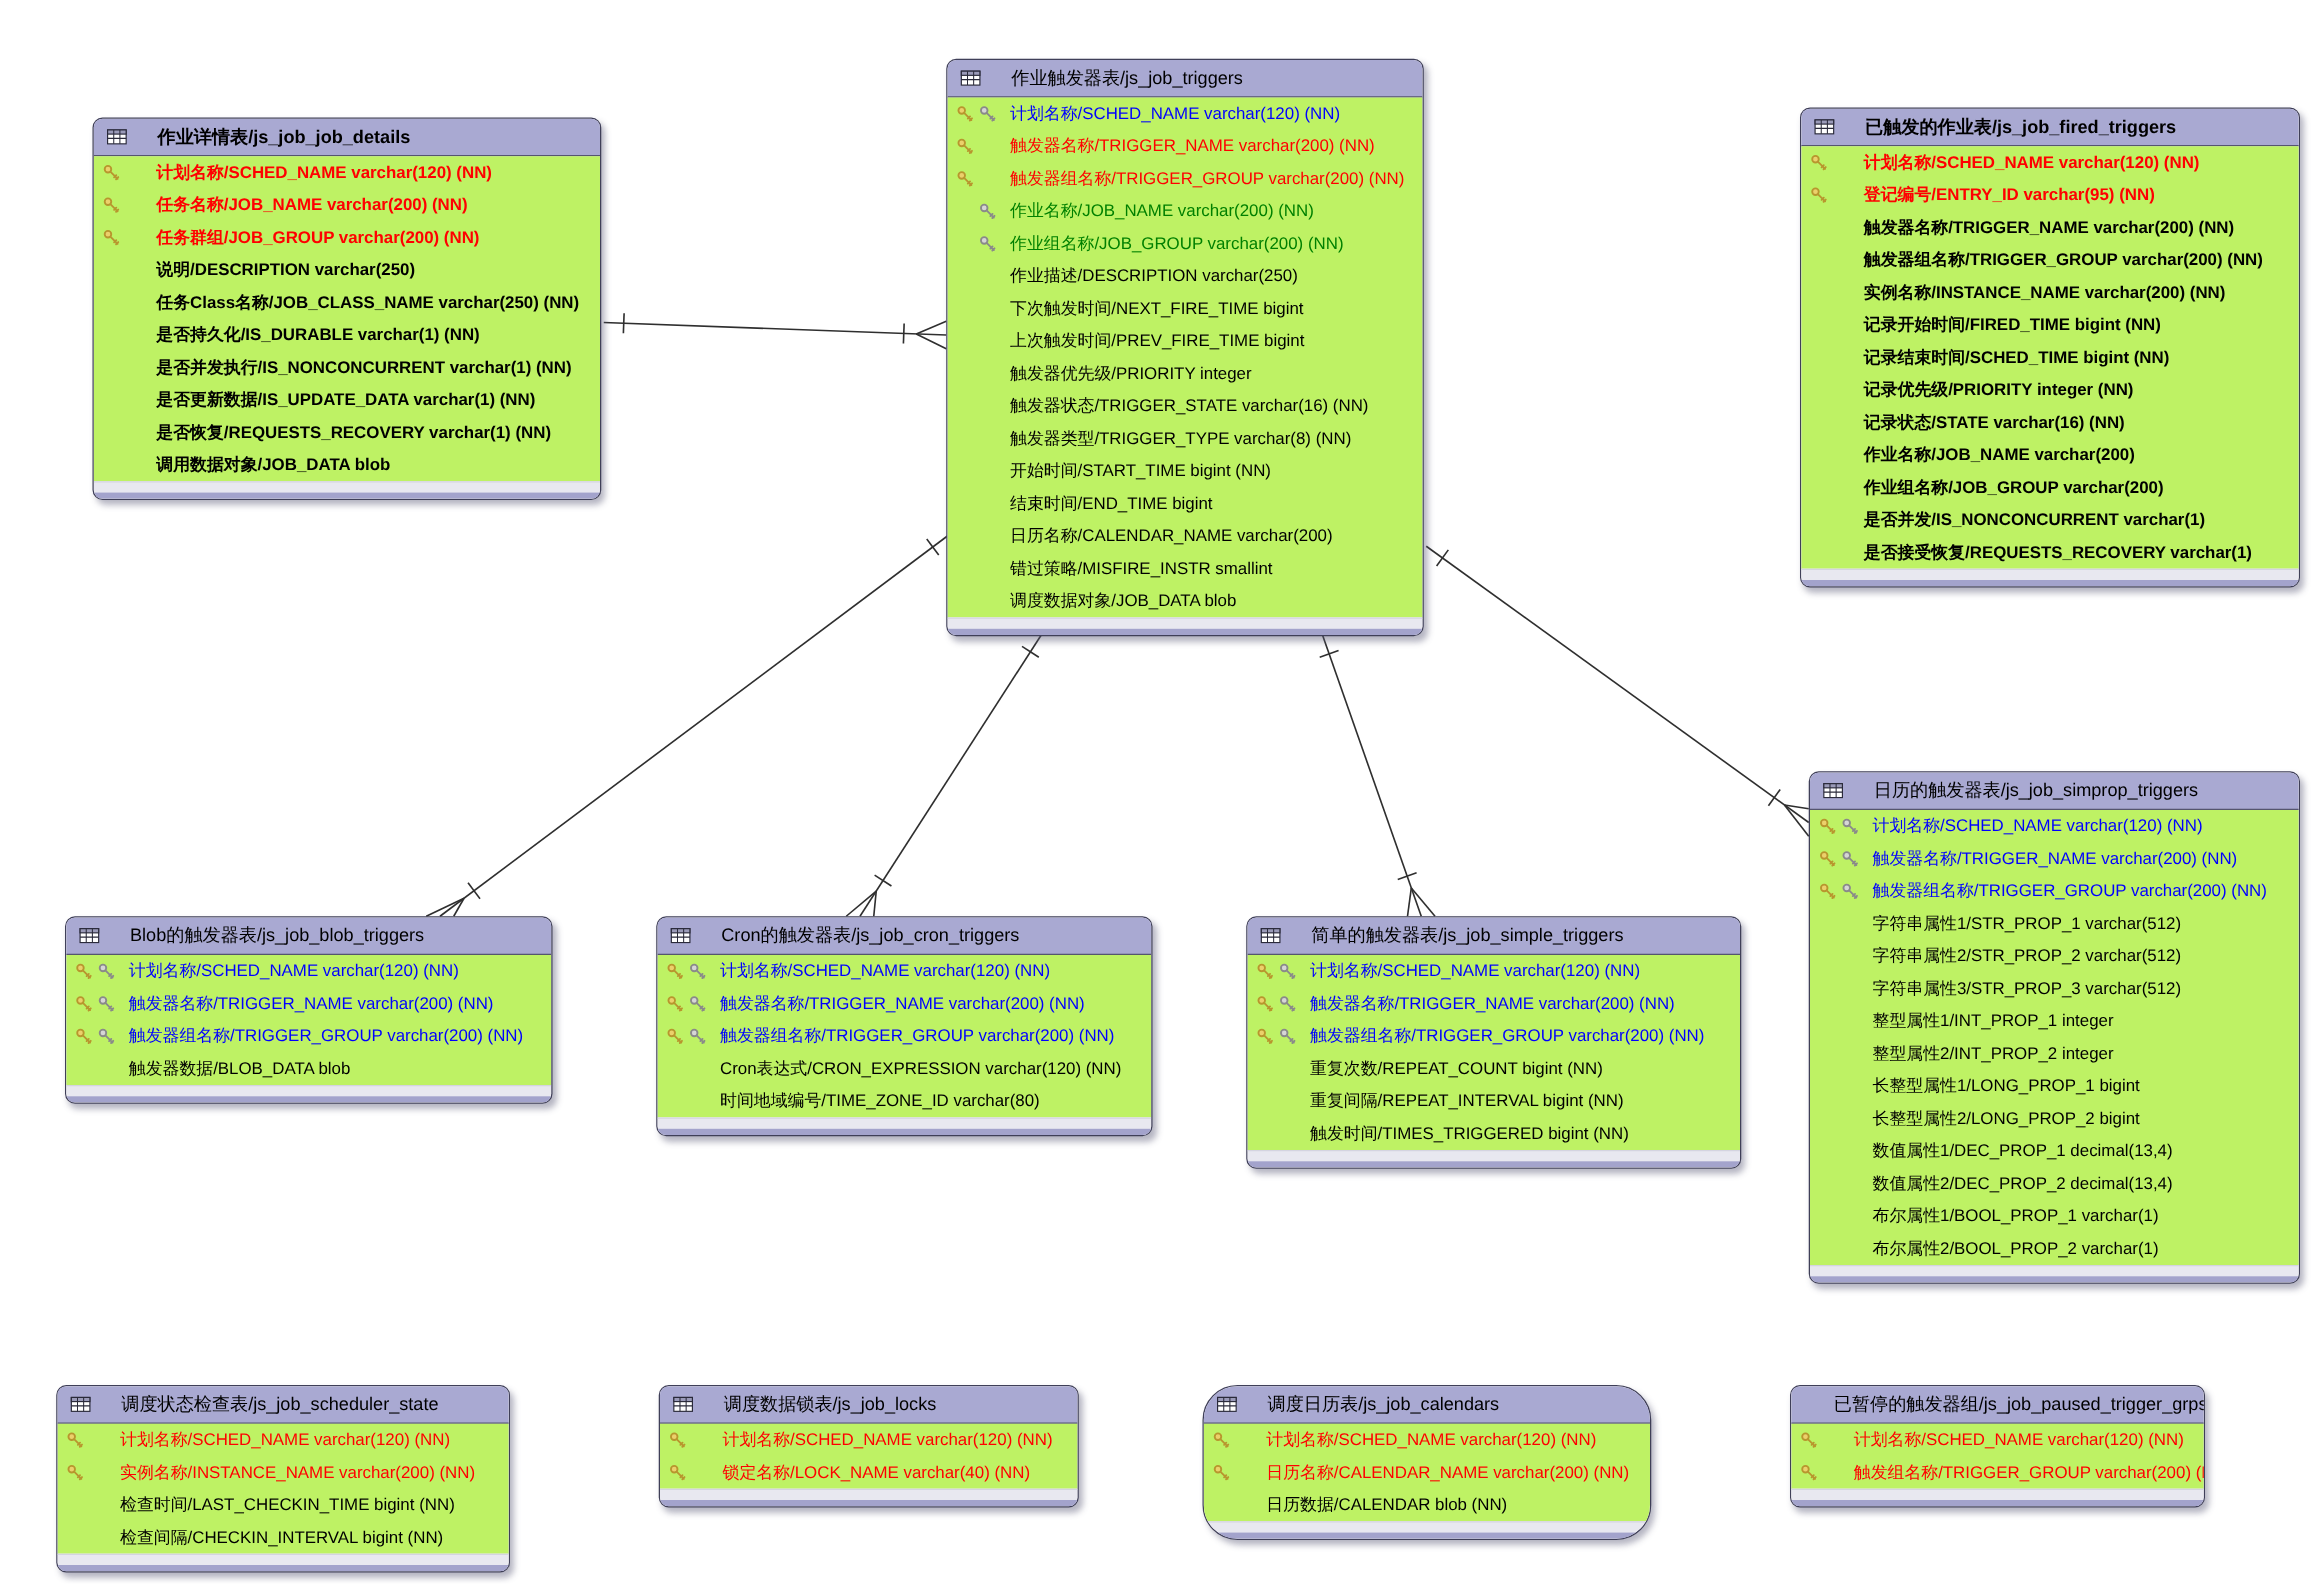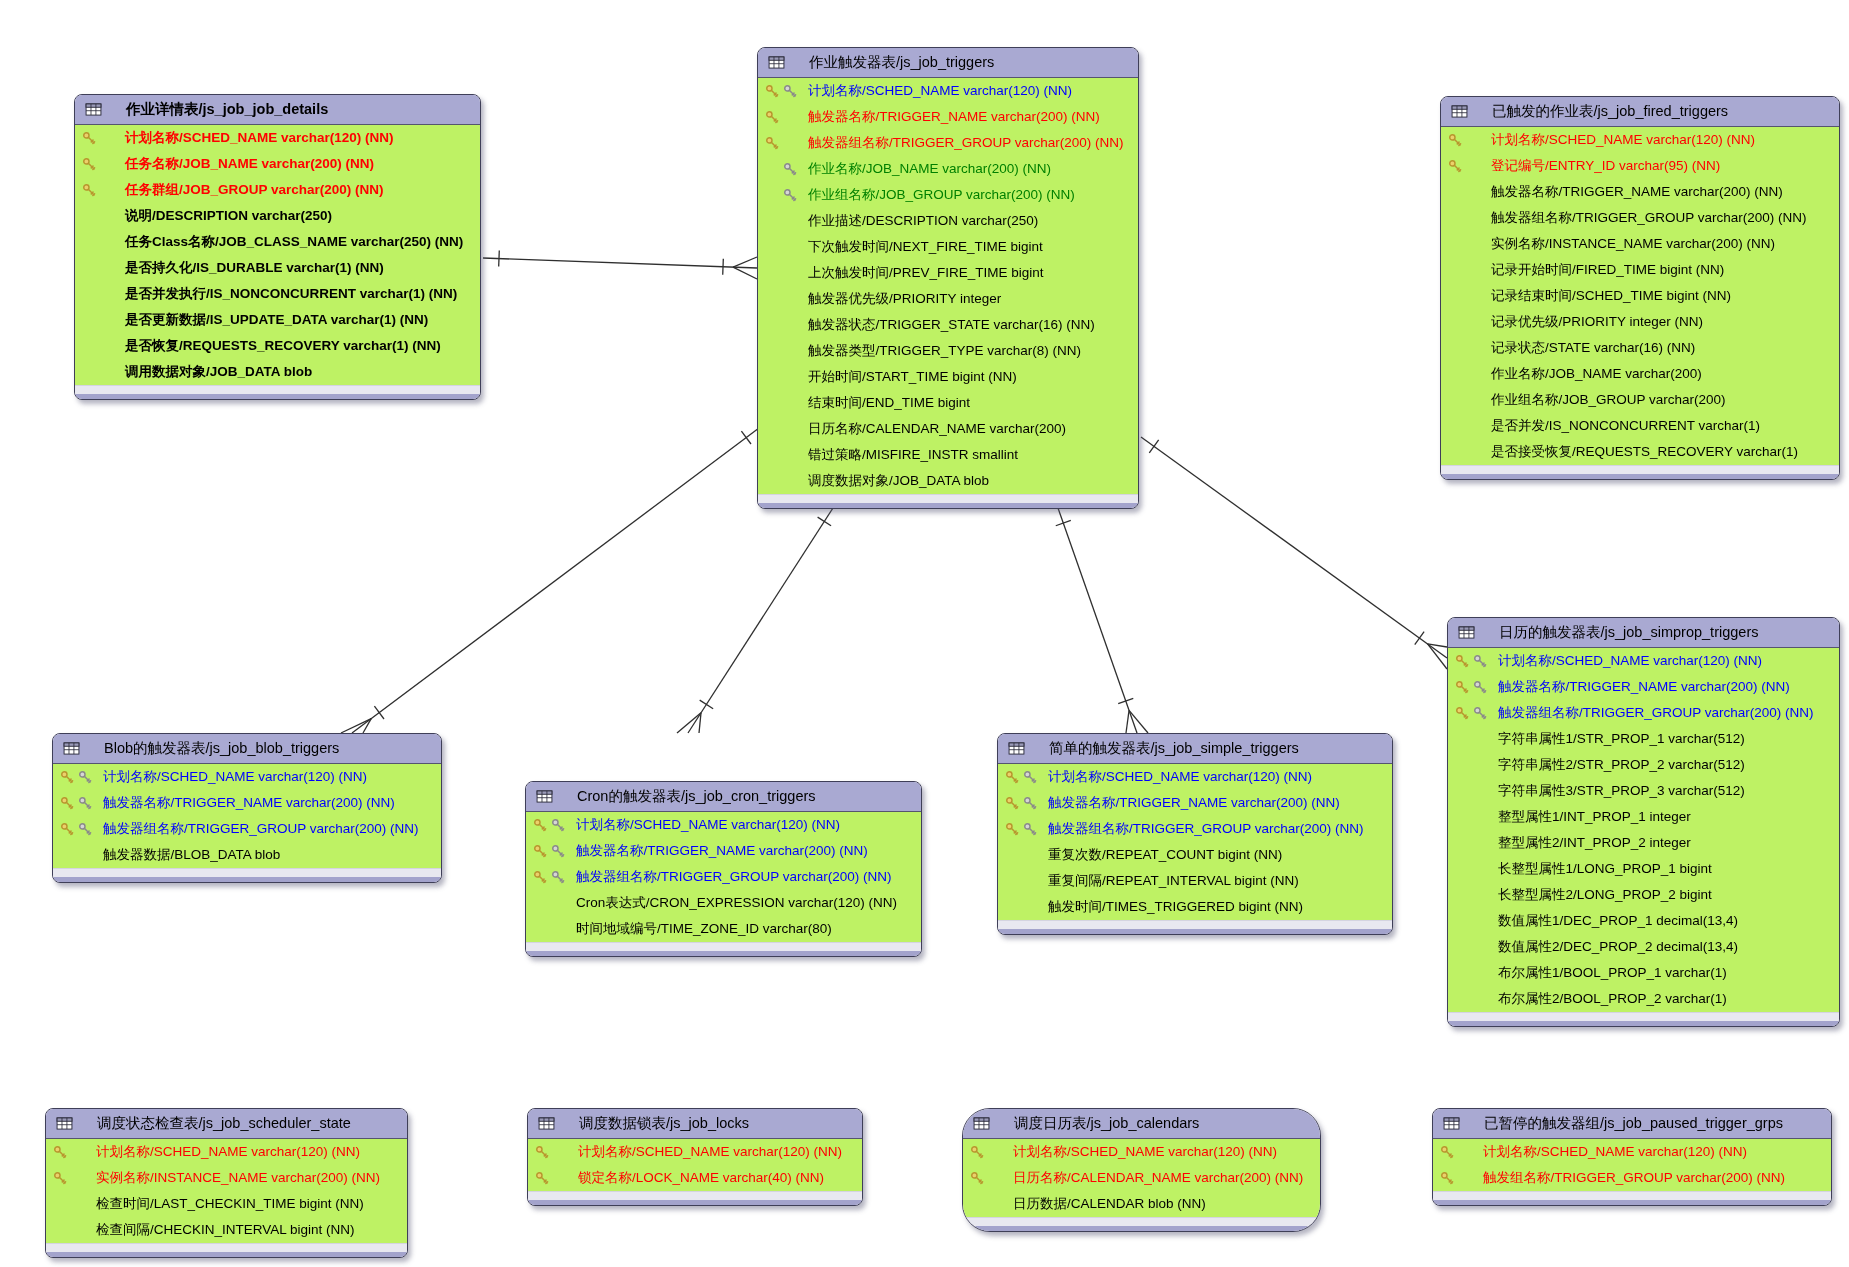--- a/index.html
+++ b/index.html
@@ -212,21 +212,21 @@
         <div class="row">
           <span class="lbl c-black">是否恢复/REQUESTS_RECOVERY varchar(1) (NN)</span>
         </div>
         <div class="row">
           <span class="lbl c-black">调用数据对象/JOB_DATA blob</span>
         </div>
       </div>
       <div class="ft"></div>
       <div class="fb"></div>
     </div>
-    <div class="tbl" style="left: 1440px; top: 96px; width: 400px;">
+    <div class="tbl" style="left: 1440px; top: 86px; width: 400px; font-weight: bold;">
       <div class="tbl-h">
         <svg viewBox="0 0 18 14" width="17" height="13">
           <rect x="1" y="1" width="16" height="12" fill="#ffffff" stroke="#2a2a3a" stroke-width="1"></rect>
           <rect x="1" y="1" width="16" height="3.6" fill="#9a9ab8" stroke="#2a2a3a" stroke-width="1"></rect>
           <path d="M6.3 1 V13 M11.6 1 V13 M1 8.3 H17" stroke="#2a2a3a" stroke-width="0.9" fill="none"></path>
         </svg>
         <span class="title">已触发的作业表/js_job_fired_triggers</span>
       </div>
       <div class="rows">
         <div class="row">
@@ -403,21 +403,21 @@
           </svg>
           <span class="lbl c-blue">触发器组名称/TRIGGER_GROUP varchar(200) (NN)</span>
         </div>
         <div class="row">
           <span class="lbl c-black">触发器数据/BLOB_DATA blob</span>
         </div>
       </div>
       <div class="ft"></div>
       <div class="fb"></div>
     </div>
-    <div class="tbl" style="left: 525px; top: 733px; width: 397px; margin-top: 48px;">
+    <div class="tbl" style="left: 525px; top: 733px; width: 397px;">
       <div class="tbl-h">
         <svg viewBox="0 0 18 14" width="17" height="13">
           <rect x="1" y="1" width="16" height="12" fill="#ffffff" stroke="#2a2a3a" stroke-width="1"></rect>
           <rect x="1" y="1" width="16" height="3.6" fill="#9a9ab8" stroke="#2a2a3a" stroke-width="1"></rect>
           <path d="M6.3 1 V13 M11.6 1 V13 M1 8.3 H17" stroke="#2a2a3a" stroke-width="0.9" fill="none"></path>
         </svg>
         <span class="title">Cron的触发器表/js_job_cron_triggers</span>
       </div>
       <div class="rows">
         <div class="row">
@@ -605,21 +605,21 @@
           </svg>
           <span class="lbl c-red">日历名称/CALENDAR_NAME varchar(200) (NN)</span>
         </div>
         <div class="row">
           <span class="lbl c-black">日历数据/CALENDAR blob (NN)</span>
         </div>
       </div>
       <div class="ft"></div>
       <div class="fb"></div>
     </div>
-    <div class="tbl" style="left: 1432px; top: 1108px; width: 400px;">
+    <div class="tbl" style="left: 1432px; top: 1108px; width: 332px;">
       <div class="tbl-h">
         <svg viewBox="0 0 18 14" width="17" height="13">
           <rect x="1" y="1" width="16" height="12" fill="#ffffff" stroke="#2a2a3a" stroke-width="1"></rect>
           <rect x="1" y="1" width="16" height="3.6" fill="#9a9ab8" stroke="#2a2a3a" stroke-width="1"></rect>
           <path d="M6.3 1 V13 M11.6 1 V13 M1 8.3 H17" stroke="#2a2a3a" stroke-width="0.9" fill="none"></path>
         </svg>
         <span class="title">已暂停的触发器组/js_job_paused_trigger_grps</span>
       </div>
       <div class="rows">
         <div class="row">

